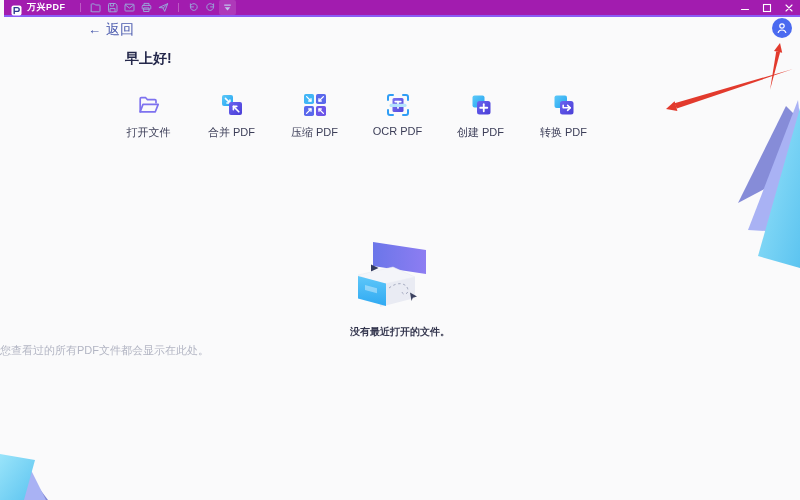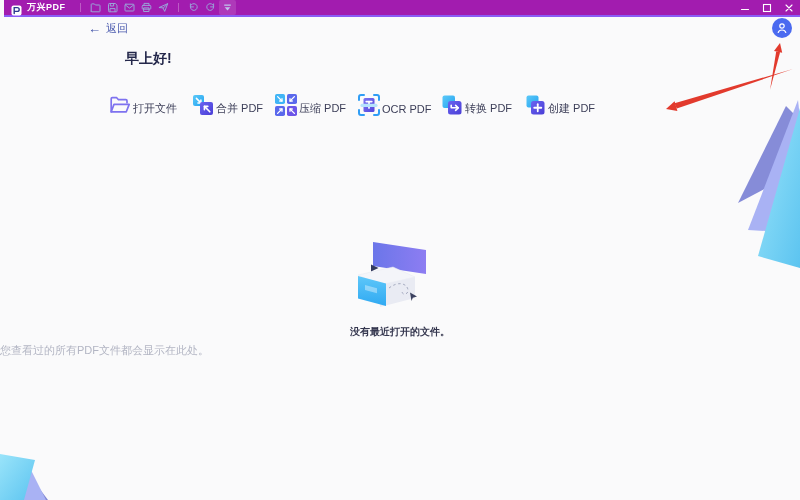--- a/index.html
+++ b/index.html
@@ -17,28 +17,28 @@
   .tbi { width:17px; height:15px; display:flex; align-items:center; justify-content:center; cursor:pointer; }
   .tbi svg { stroke:#9aa2d8; fill:none; stroke-width:1; stroke-linecap:round; stroke-linejoin:round; }
   .tbi.hl { background:rgba(255,255,255,.13); border-radius:2px; }
   .win-controls { margin-left:auto; display:flex; align-items:center; gap:9px; padding-right:9px; }
   .wc { width:13px; height:13px; display:flex; align-items:center; justify-content:center; cursor:pointer; }
   .wc svg { stroke:#ffffff; fill:none; stroke-width:1.1; stroke-linecap:round; }
 
   
   .back { position:absolute; left:88px; top:21px; display:flex; align-items:center; gap:5px; cursor:pointer; }
   .back .arr { color:#3e50a8; font-size:13px; font-weight:bold; line-height:12px; }
-  .back .lbl { color:#4a5aae; font-size:11px;text-align:center; }
+  .back .lbl { color:#4a5aae; font-size:14px;text-align:center; }
   .avatar { position:absolute; left:772px; top:18px; width:20px; height:20px; border-radius:50%;
     background:#4a6af0; display:flex; align-items:center; justify-content:center; cursor:pointer; z-index:20; }
   .greeting { position:absolute; left:125px; top:50px; font-size:14px; font-weight:bold; color:#24284b;text-align:right; }
 
   
   .actions { position:absolute; left:107px; top:92px; display:flex; }
-  .action { width:83px; display:flex; flex-direction:row; align-items:center; cursor:pointer; }
+  .action { width:83px; display:flex; flex-direction:column; align-items:center; cursor:pointer; }
   .action .ic { width:26px; height:26px; display:flex; align-items:center; justify-content:center; }
   .action .alabel { margin-top:7px; font-size:11px; color:#3c3e58; white-space:nowrap; }
 
   
   .illus { position:absolute; left:340px; top:238px; }
   .empty-title { position:absolute; left:0; right:0; top:325px; text-align:center;
     font-size:10px; font-weight:bold; color:#35374f; }
   .empty-sub { position:absolute; left:0; right:0; top:343px; 
     font-size:11px; color:#b2b5c3; }
 
@@ -245,43 +245,43 @@
             <path d="M7 22 H4 a2 2 0 0 1 -2-2 v-3"></path>
           </g>
         </svg>
       </span>
       <span class="alabel">OCR PDF</span>
     </div>
 
     <div class="action">
       <span class="ic">
         <svg width="24" height="24" viewBox="0 0 24 24">
+          <rect x="3.5" y="2.5" width="12" height="12" rx="2" fill="url(#gb)"></rect>
+          <rect x="8" y="8" width="13.5" height="13.5" rx="2.5" fill="url(#gp)"></rect>
+          <g stroke="#ffffff" stroke-width="1.8" stroke-linecap="round">
+            <path d="M14.75 11.2 V18.3"></path>
+              <path d="M11.2 14.75 H18.3"></path>
+          </g>
+        </svg>
+      </span>
+      <span class="alabel">创建 PDF</span>
+    </div>
+
+    <div class="action">
+      <span class="ic">
+        <svg width="24" height="24" viewBox="0 0 24 24">
           <rect x="2.5" y="2.5" width="12.5" height="12.5" rx="2" fill="url(#gb)"></rect>
           <rect x="8" y="8" width="13.5" height="13.5" rx="2.5" fill="url(#gp)"></rect>
           <g stroke="#ffffff" stroke-width="1.6" fill="none" stroke-linecap="round" stroke-linejoin="round">
             <path d="M11.2 12.3 v2.5 h7"></path>
             <path d="M15.6 12.3 L18.2 14.8 L15.6 17.3"></path>
           </g>
         </svg>
       </span>
       <span class="alabel">转换 PDF</span>
-    </div>
-
-    <div class="action">
-      <span class="ic">
-        <svg width="24" height="24" viewBox="0 0 24 24">
-          <rect x="3.5" y="2.5" width="12" height="12" rx="2" fill="url(#gb)"></rect>
-          <rect x="8" y="8" width="13.5" height="13.5" rx="2.5" fill="url(#gp)"></rect>
-          <g stroke="#ffffff" stroke-width="1.8" stroke-linecap="round">
-            <path d="M14.75 11.2 V18.3"></path>
-              <path d="M11.2 14.75 H18.3"></path>
-          </g>
-        </svg>
-      </span>
-      <span class="alabel">创建 PDF</span>
     </div>
 
 
   </div>
 
   <svg class="illus" width="132" height="72" viewBox="0 0 132 72">
     <polygon points="33,4 86,12 86,36 33,28" fill="url(#gscreen)"></polygon>
     <polygon points="31,26.5 38.5,30 31,33.5" fill="#333a5e"></polygon>
     <polygon points="18,37 53,29 75,39 40,47" fill="#f4f5f9" stroke="#e6e8f0" stroke-width="0.5"></polygon>
     <polygon points="40,47 75,39 75,60 40,69" fill="#e9ebf3"></polygon>

